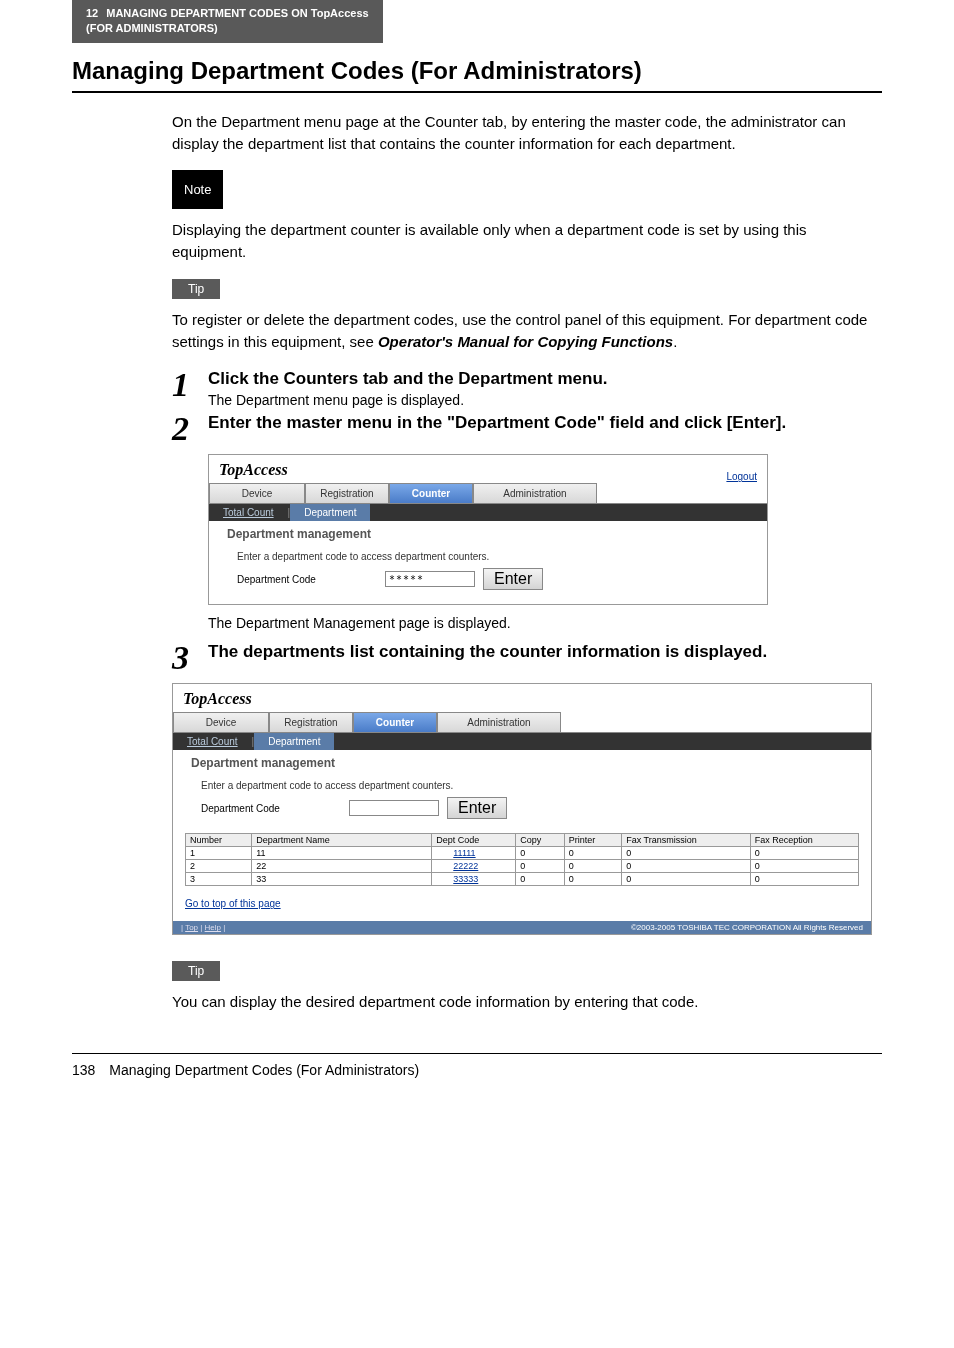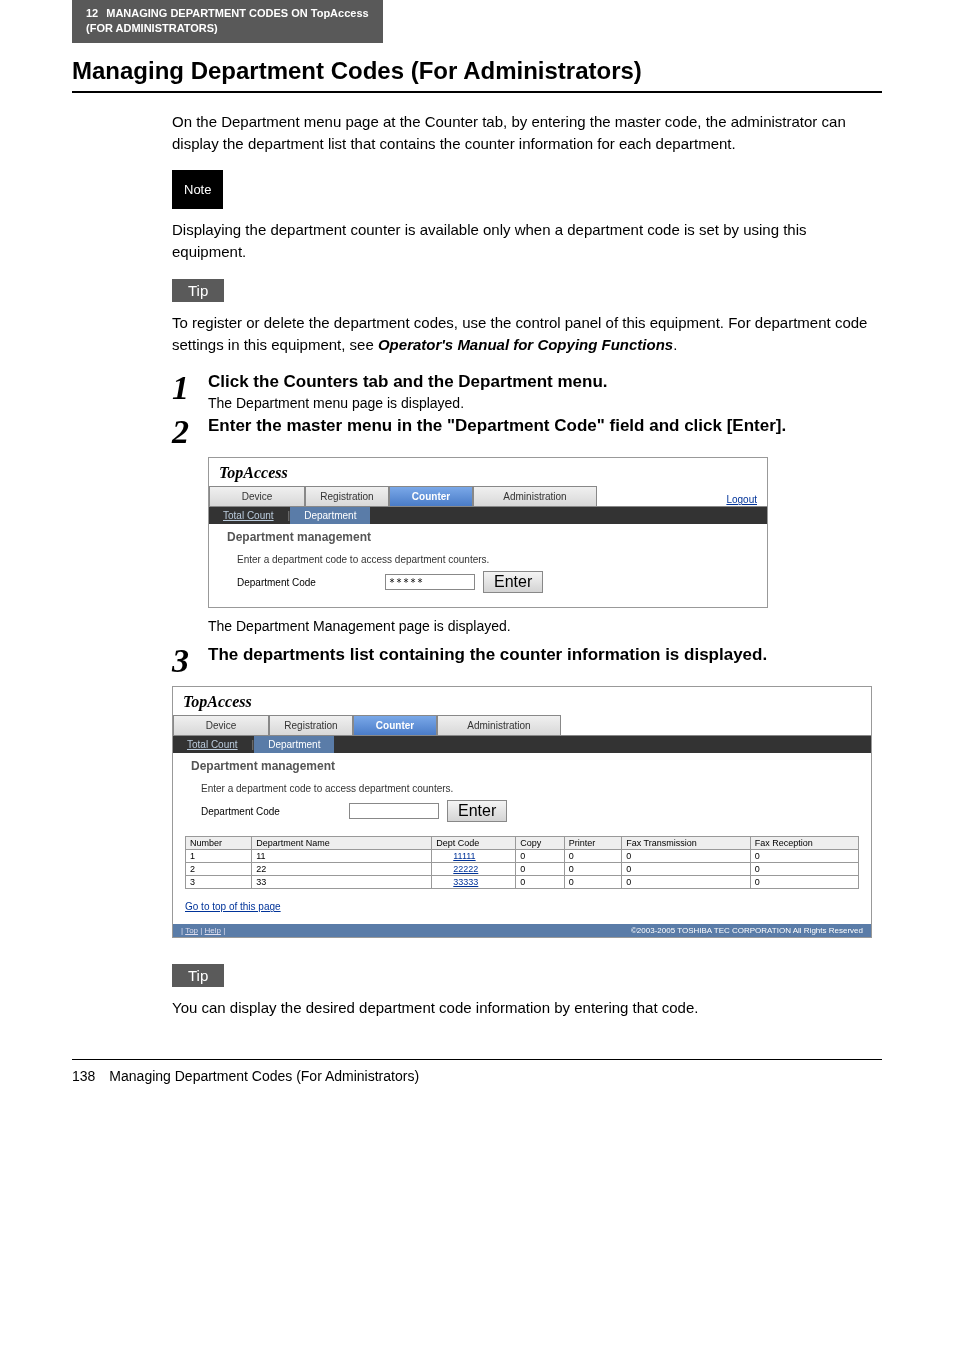--- a/index.html
+++ b/index.html
@@ -5,29 +5,29 @@
   * { box-sizing: border-box; margin: 0; padding: 0; }
   body { font-family: Arial, Helvetica, sans-serif; width: 954px; margin: 0 auto; background: #fff; color: #000; font-size: 14px; }
   .page { padding: 0 0 40px 0; }
   .breadcrumb-tab { background: #595959; color: #fff; display: inline-block; padding: 6px 14px 6px 14px; font-size: 11px; font-weight: bold; line-height: 1.4; margin-left: 72px; }
   .breadcrumb-num { display: inline-block; margin-right: 8px; }
   .main-heading { font-size: 24px; font-weight: bold; margin: 14px 0 6px 72px; }
   .heading-rule { border: none; border-top: 2px solid #000; margin: 0 72px 18px 72px; }
   .body-block { margin: 0 72px 0 172px; }
   .para { font-size: 15px; line-height: 1.45; margin-bottom: 16px; }
   .note-box { display: inline-block; background: #000; color: #fff; padding: 12px 12px; font-size: 13px; margin-bottom: 10px; }
-  .tip-box { display: inline-block; background: #5a5a5a; color: #fff; padding: 3px 16px; font-size: 15px; margin-bottom: 10px; }
+  .tip-box { display: inline-block; background: #5a5a5a; color: #fff; padding: 3px 16px; font-size: 12px; margin-bottom: 10px; }
   .step-row { display: flex; align-items: flex-start; margin-bottom: 4px; }
   .step-num { font-family: Georgia, 'Times New Roman', serif; font-size: 34px; font-weight: bold; width: 36px; flex-shrink: 0; line-height: 1; font-style: italic; }
   .step-content { flex: 1; }
   .step-title { font-size: 17px; font-weight: bold; line-height: 1.3; }
   .step-sub { font-size: 14px; margin-top: 2px; }
   .screenshot { border: 1px solid #999; margin: 8px 0 10px 36px; background: #fff; font-size: 10px; position: relative; }
   .ss-logo { font-family: 'Comic Sans MS', cursive; font-style: italic; font-weight: bold; font-size: 16px; padding: 6px 10px 4px 10px; display: inline-block; }
-  .ss-logout { position: absolute; right: 10px; top: 36px; color: #003399; text-decoration: underline; font-size: 10px; }
+  .ss-logout { position: absolute; right: 10px; top: 16px; color: #003399; text-decoration: underline; font-size: 10px; }
   .ss-tabs { display: flex; border-bottom: 1px solid #888; }
   .ss-tab { padding: 4px 0; text-align: center; font-size: 10px; color: #333; border: 1px solid #888; border-bottom: none; background: linear-gradient(#f0f0f0,#d8d8d8); margin-right: 0; }
   .ss-tab.device { width: 96px; }
   .ss-tab.reg { width: 84px; }
   .ss-tab.counter { width: 84px; background: linear-gradient(#7aa8e8,#4a7cc8); color: #fff; font-weight: bold; }
   .ss-tab.admin { width: 124px; }
   .ss-subtabs { display: flex; background: #333; }
   .ss-subtab { padding: 3px 14px; font-size: 10px; color: #fff; }
   .ss-subtab.total { text-decoration: underline; color: #bcd; }
   .ss-subtab.active { background: #5a7ca8; font-weight: normal; }

